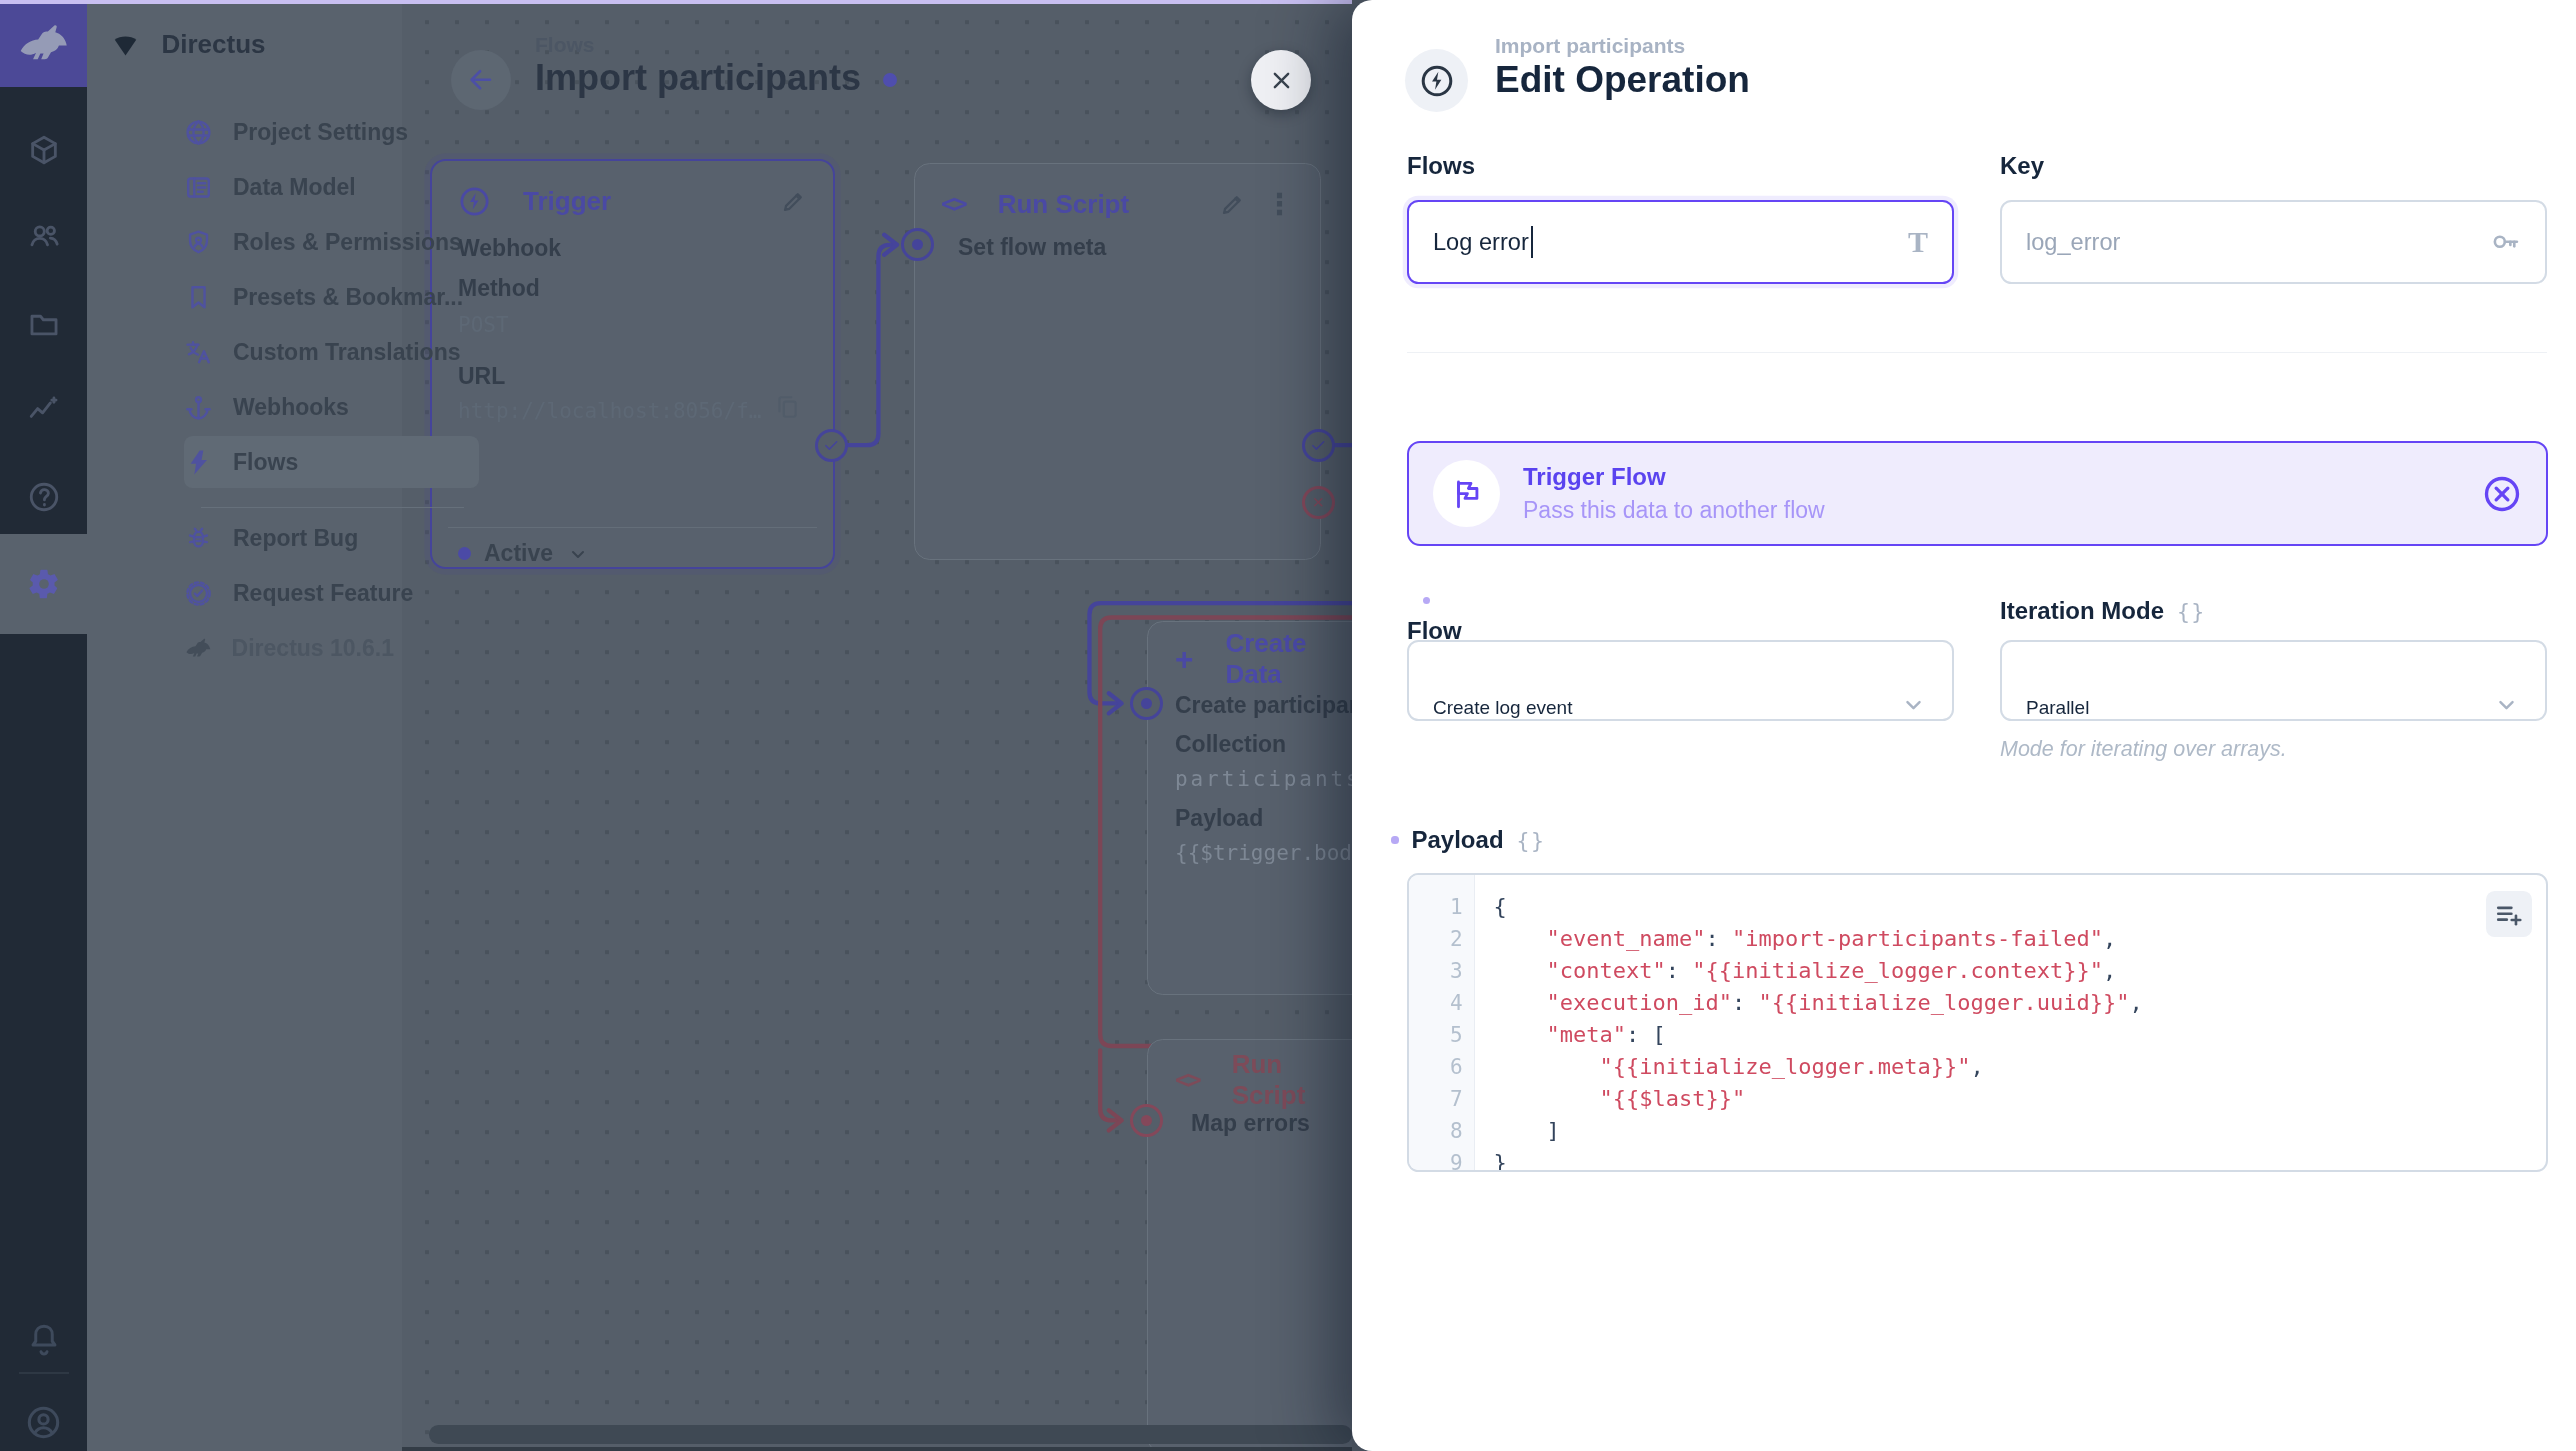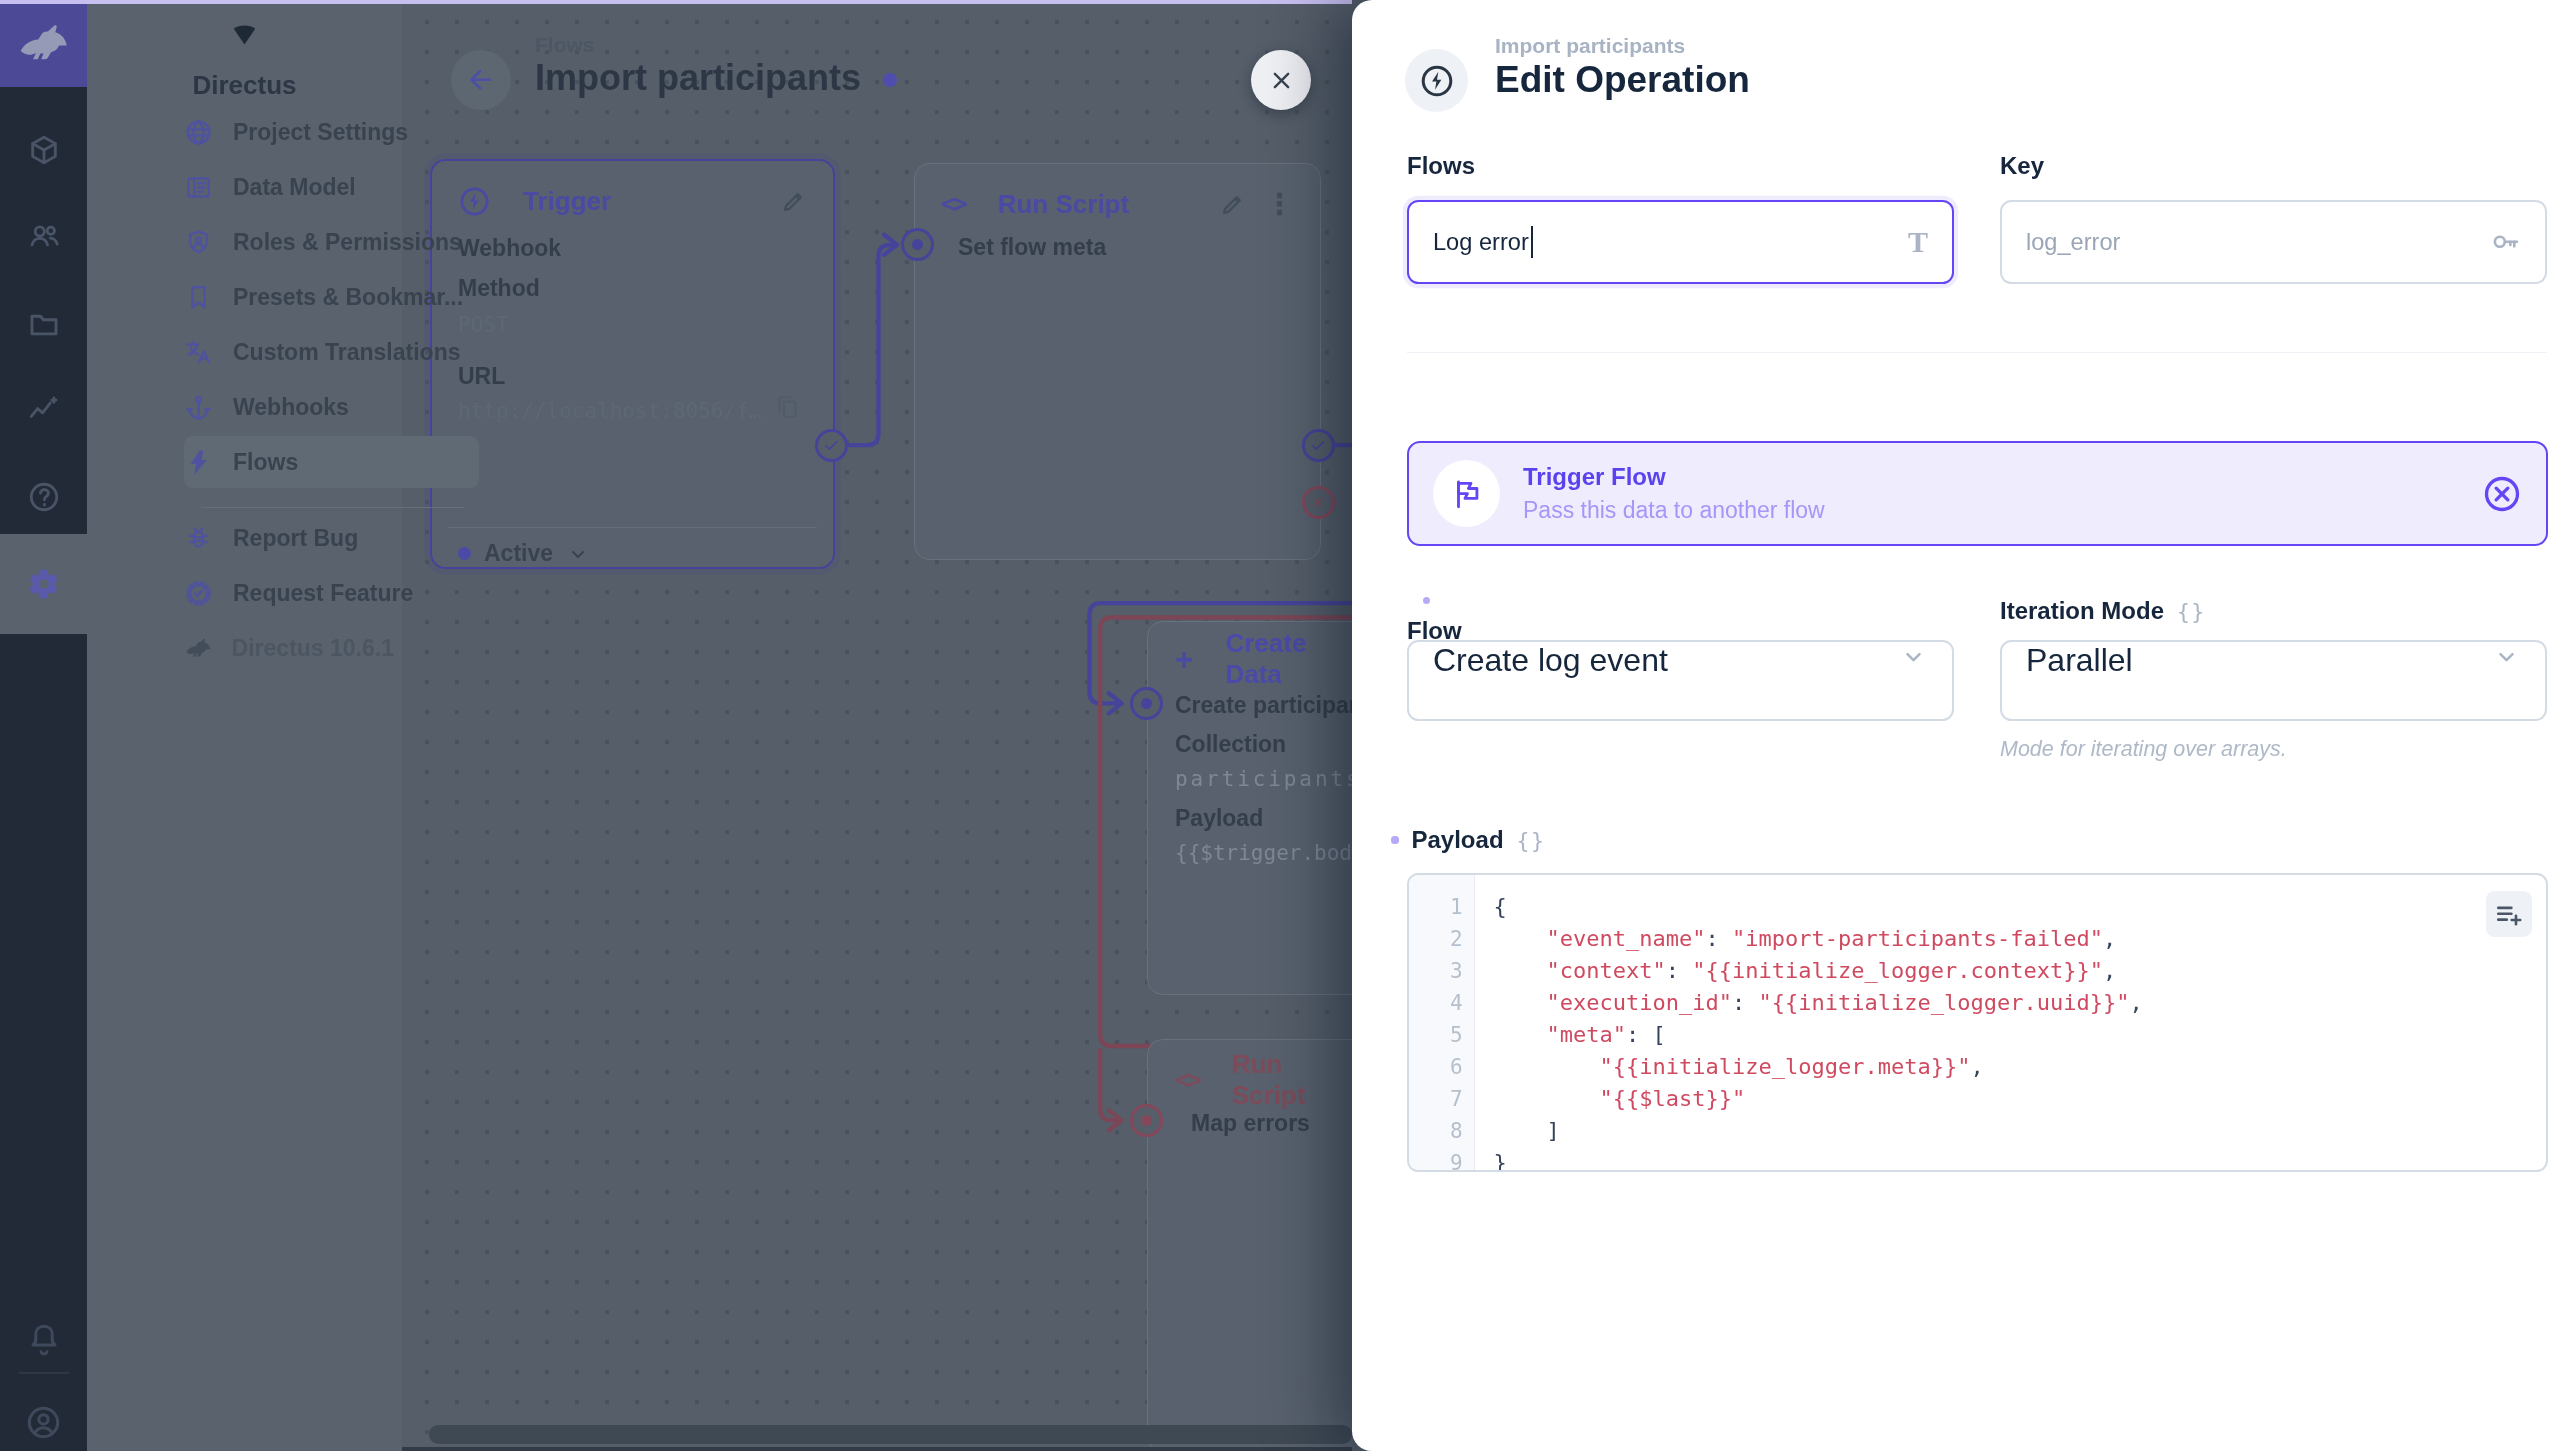--- a/index.html
+++ b/index.html
@@ -16,21 +16,21 @@
   .modulebar{left:0;top:0;width:87px;height:1451px;background:#212a36;z-index:10;}
   .logo{left:0;top:0;width:87px;height:87px;background:#4c4997;display:flex;align-items:center;justify-content:center;color:#959bb6;}
   .mod{left:0;width:87px;height:69px;display:flex;align-items:center;justify-content:center;color:#4a5467;}
   .mod-active-bg{left:0;top:534px;width:87px;height:100px;background:#59626d;}
   .mod.settings{top:534px;height:100px;color:#5a5aad;}
   .mbar-icon{left:0;width:87px;display:flex;align-items:center;justify-content:center;color:#3e4a5c;}
   .mbar-div{left:18.6px;top:1372px;width:50px;height:2.1px;background:#2e3844;}
 
   
   .sidenav{left:87px;top:0;width:315px;height:1451px;background:#59626d;z-index:5;}
-  .proj-row{left:21.5px;top:17px;width:272px;height:54px;display:flex;align-items:center;gap:20px;color:#1e2936;flex-direction:column;}
+  .proj-row{left:21.5px;top:17px;width:272px;height:54px;display:flex;align-items:center;gap:20px;color:#1e2936;}
   .proj-name{font-size:26px;font-weight:700;color:#2c3644;}
   .nav-item{left:97px;width:295px;height:47px;display:flex;align-items:center;gap:20px;}
   .nav-item .nicon{color:#4f529f;flex:0 0 29px;display:flex;}
   .nav-item .nlabel{font-size:23px;color:#39434f;font-weight:600;white-space:nowrap;overflow:hidden;}
   .nav-active{left:97px;top:436px;width:295px;height:52px;background:#606a75;border-radius:8.6px;}
   .nav-div{left:114px;top:507px;width:263px;height:1.4px;background:#66707b;}
   .ver-row{left:97px;top:625px;width:295px;height:47px;display:flex;align-items:center;gap:18.6px;color:#434d59;}
   .ver-label{font-size:23px;color:#4c5662;font-weight:600;}
 
   
@@ -83,21 +83,21 @@
   .inputbox{position:absolute;height:84px;border:2.1px solid #d3dbe5;border-radius:11.4px;box-sizing:border-box;background:#fff;display:flex;align-items:center;padding:0 24px;font-size:23.6px;color:#16263c;}
   .inputbox.focused{border:2.9px solid #6545f5;box-shadow:0 0 0 4.3px rgba(101,69,245,.10);}
   .inputbox .right-ic{margin-left:auto;color:#a9b4c4;}
   .inputbox.muted{color:#9aa6b8;}
   .caret{display:inline-block;width:2.1px;height:31.5px;background:#16263c;margin-left:2.1px;vertical-align:middle;}
   .notice{left:1407px;top:441px;width:1141px;height:105px;background:#efecfd;border:2.9px solid #6545f5;border-radius:13px;box-sizing:border-box;display:flex;align-items:center;padding:0 24px;gap:23px;}
   .notice .n-circ{width:67px;height:67px;border-radius:50%;background:#ffffff;display:flex;align-items:center;justify-content:center;color:#6545f5;flex:0 0 67px;}
   .notice .n-title{font-size:24px;font-weight:700;color:#5a43ef;}
   .notice .n-sub{font-size:23px;color:#a795f8;margin-top:5.7px;}
   .notice .n-close{margin-left:auto;color:#6545f5;}
-  .selbox{position:absolute;height:81px;border:2.1px solid #d3dbe5;border-radius:11.4px;box-sizing:border-box;background:#fff;display:flex;align-items:flex-start;padding:0 24px;font-size:32px;color:#16263c;}
+  .selbox{position:absolute;height:81px;border:2.1px solid #d3dbe5;border-radius:11.4px;box-sizing:border-box;background:#fff;display:flex;align-items:flex-end;padding:0 24px;font-size:19px;color:#16263c;}
   .selbox .chev{margin-left:auto;color:#a9b4c4;}
   .f-note{position:absolute;font-size:21.5px;font-style:italic;color:#aeb9c7;}
   
   .editor{left:1407px;top:873px;width:1141px;height:299px;border:2.1px solid #d3dbe5;border-radius:11.4px;box-sizing:border-box;background:#fff;overflow:hidden;display:flex;}
   .gutter{width:66px;background:#f7f9fc;border-right:1.4px solid #e9edf3;padding-top:15.7px;box-sizing:border-box;}
   .gutter div{font-family:"DejaVu Sans Mono",monospace;font-size:21px;color:#b4c0ce;text-align:right;padding-right:11.4px;line-height:32px;}
   .codearea{flex:1;padding:15.7px 0 0 18.6px;position:relative;}
   .codeline{font-family:"DejaVu Sans Mono",monospace;font-size:22px;line-height:32px;white-space:pre;}
   .tok-p{color:#33445c;}
   .tok-s{color:#cf4a60;}

